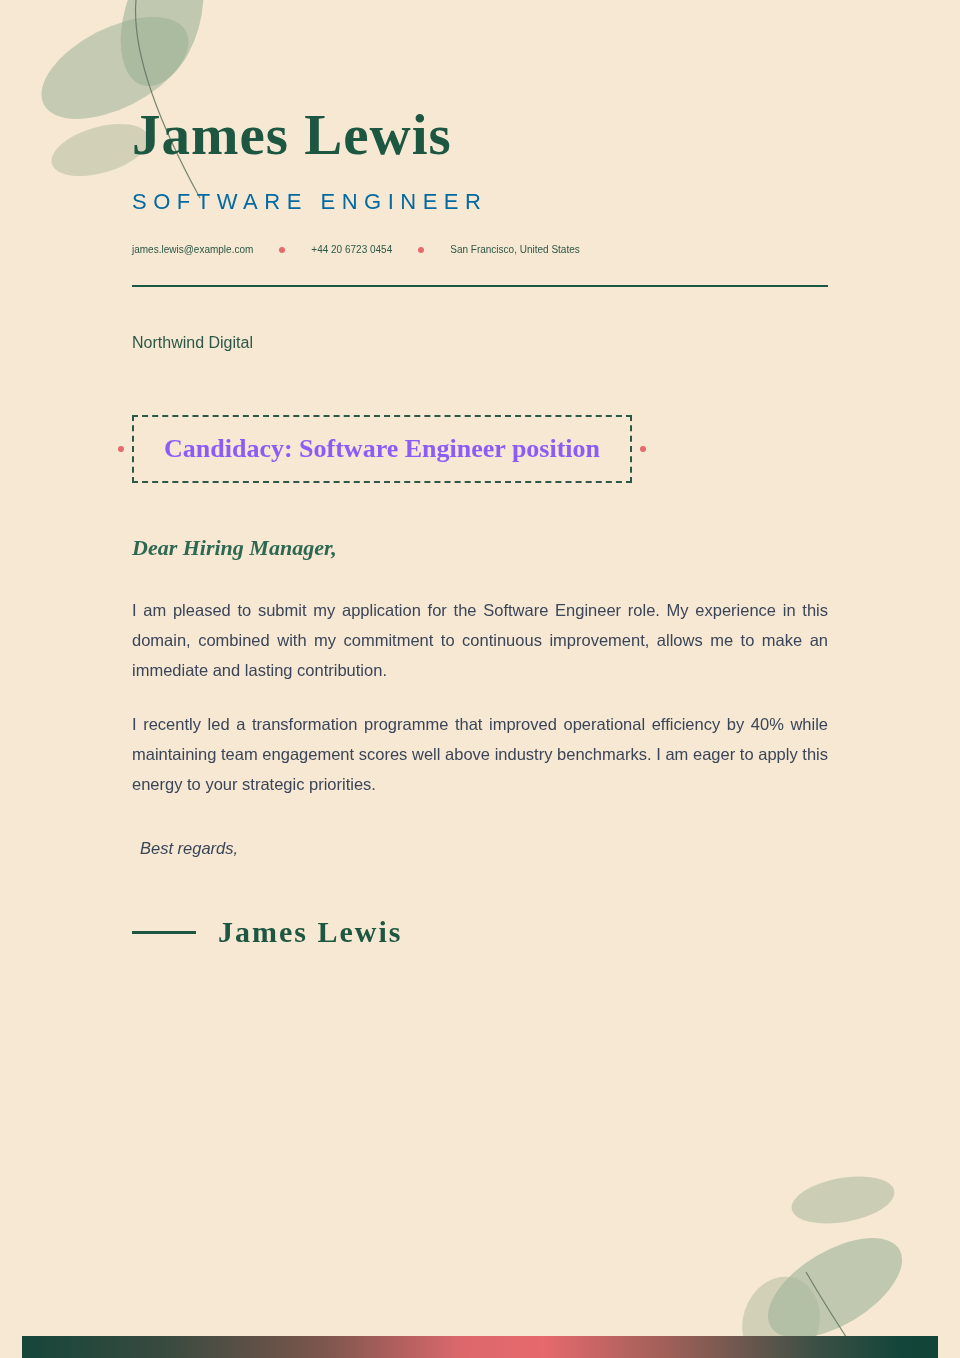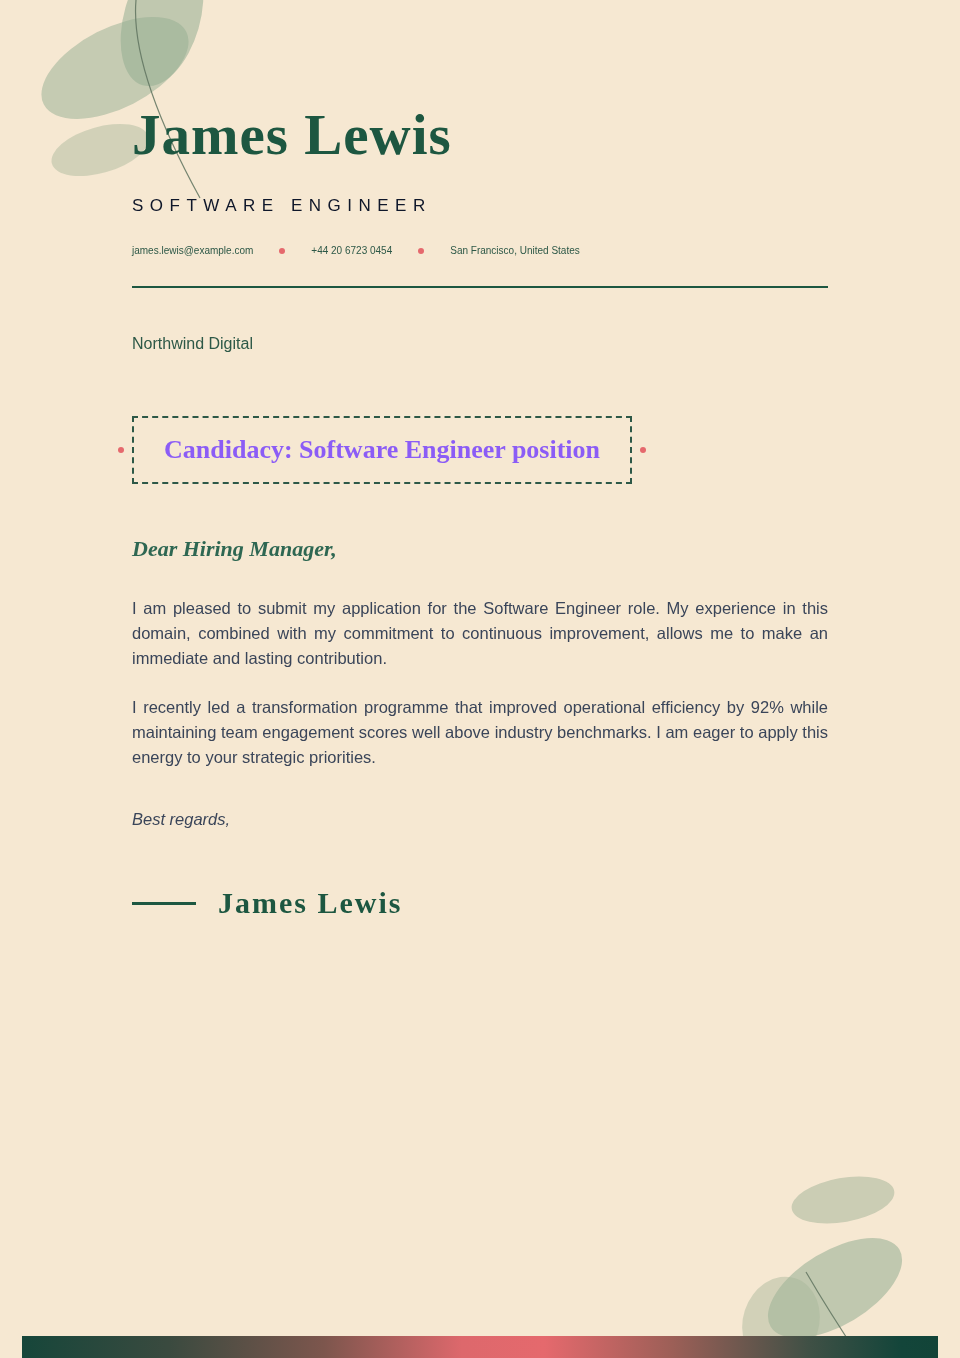--- a/index.html
+++ b/index.html
@@ -16,22 +16,22 @@
   .deco-bottom { bottom:0; right:0; }
 
   .content { position:relative; z-index:1; padding:106px 110px 0 110px; }
 
   .person-name {
     font-family:"Liberation Serif", serif;
     font-weight:700; font-size:57px; line-height:1;
     color:#1d5741; letter-spacing:1px; margin:0;
   }
   .job-title {
-    margin-top:33px; font-size:17px; line-height:1.2;
-    letter-spacing:6.5px; color:#0f172a;
+    margin-top:26px; font-size:22px; line-height:1.2;
+    letter-spacing:6.5px; color:#0369a1;
   }
   .contact-row {
     display:flex; align-items:center; gap:26px;
     margin-top:26px; font-size:10px; color:#2d5847; line-height:18px;
   }
   .dot { width:6px; height:6px; border-radius:50%; background:#e5696d; flex:0 0 auto; }
 
   .divider { border:none; border-top:2px solid #1d5741; margin:26px 0 0 0; }
 
   .dateline {
@@ -52,25 +52,25 @@
   }
   .side-dot { position:absolute; top:50%; margin-top:-3px; width:6px; height:6px; border-radius:50%; background:#e5696d; }
   .side-dot.left { left:-14px; }
   .side-dot.right { right:-14px; }
 
   .greeting {
     font-family:"Liberation Serif", serif; font-style:italic;
     font-size:22px; line-height:26px; color:#2e6752; margin:52px 0 0 0;font-weight:bold;
   }
   .body-para {
-    font-size:16.5px; line-height:25px; color:#3a4559;
+    font-size:16.5px; line-height:30px; color:#3a4559;
     text-align:justify; margin:24px 0 0 0;
   }
   .body-para.first { margin-top:34px; }
-  .closing { font-style:italic; font-size:16.5px; line-height:22px; color:#3a4559; margin:38px 0 0 0; }
+  .closing { font-style:italic; font-size:16.5px; line-height:22px; color:#3a4559; margin:38px 0 0 8px; }
 
   .signature-block { margin-top:56px; display:flex; align-items:center; gap:22px; }
   .sig-line { width:64px; height:3px; background:#1d5741; }
   .sig-name {
     font-family:"Liberation Serif", serif; font-weight:700;
     font-size:30px; color:#1d5741; letter-spacing:2px;
   }
 
   .bottom-bar {
     position:absolute; left:0; right:0; bottom:0; height:22px; z-index:2;
@@ -120,21 +120,21 @@
       <span class="side-dot left"></span>
       <div class="subject-box">
         <span class="subject-text">Candidacy: Software Engineer position</span>
       </div>
       <span class="side-dot right"></span>
     </div>
 
     <p class="greeting">Dear Hiring Manager,</p>
 
     <p class="body-para first">I am pleased to submit my application for the Software Engineer role. My experience in this domain, combined with my commitment to continuous improvement, allows me to make an immediate and lasting contribution.</p>
-    <p class="body-para">I recently led a transformation programme that improved operational efficiency by 92% while maintaining team engagement scores well above industry benchmarks. I am eager to apply this energy to your strategic priorities.</p>
+    <p class="body-para">I recently led a transformation programme that improved operational efficiency by 40% while maintaining team engagement scores well above industry benchmarks. I am eager to apply this energy to your strategic priorities.</p>
 
     <p class="closing">Best regards,</p>
 
     <div class="signature-block">
       <span class="sig-line"></span>
       <span class="sig-name">James Lewis</span>
     </div>
 
   </div>
 

